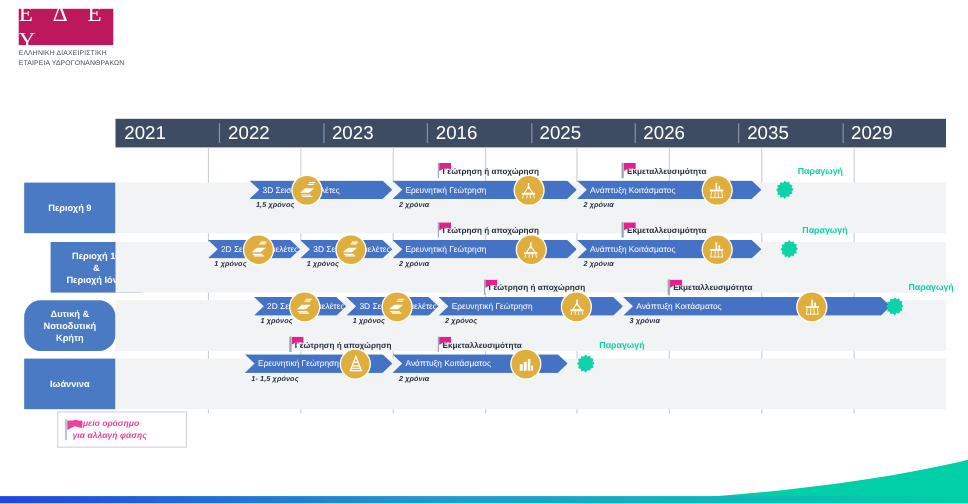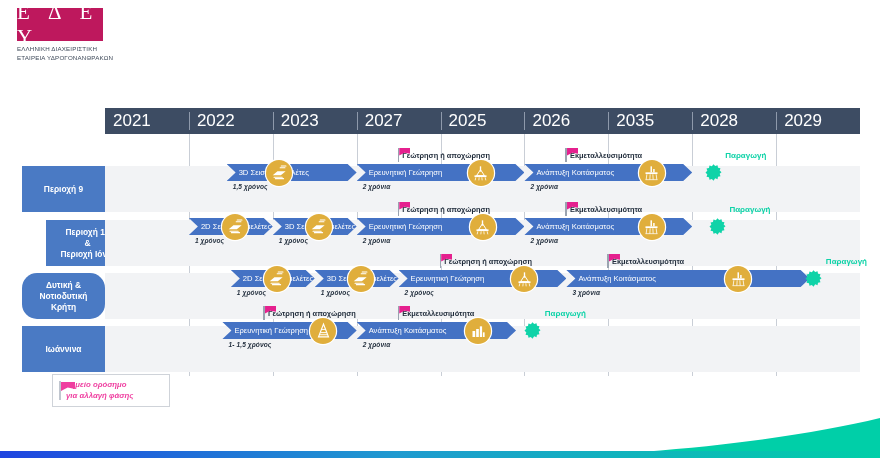--- a/index.html
+++ b/index.html
@@ -133,25 +133,24 @@
 Νοτιοδυτική
 Κρήτη</div>
       <div class="rowlabel" style="top: 218px; height: 46px;">Ιωάννινα</div>
     </div>
 
   <div class="chart">
     <div class="yearbar" id="yearbar">
         <div class="ycell">2021</div>
         <div class="ycell">2022</div>
         <div class="ycell">2023</div>
-        <div class="ycell">2027</div>
+        <div class="ycell">2016</div>
         <div class="ycell">2025</div>
         <div class="ycell">2026</div>
         <div class="ycell">2035</div>
-        <div class="ycell">2028</div>
         <div class="ycell">2029</div>
       </div>
     <div class="gridlines" id="gridlines">
         <div class="gcol"></div>
         <div class="gcol"></div>
         <div class="gcol"></div>
         <div class="gcol"></div>
         <div class="gcol"></div>
         <div class="gcol"></div>
         <div class="gcol"></div>

